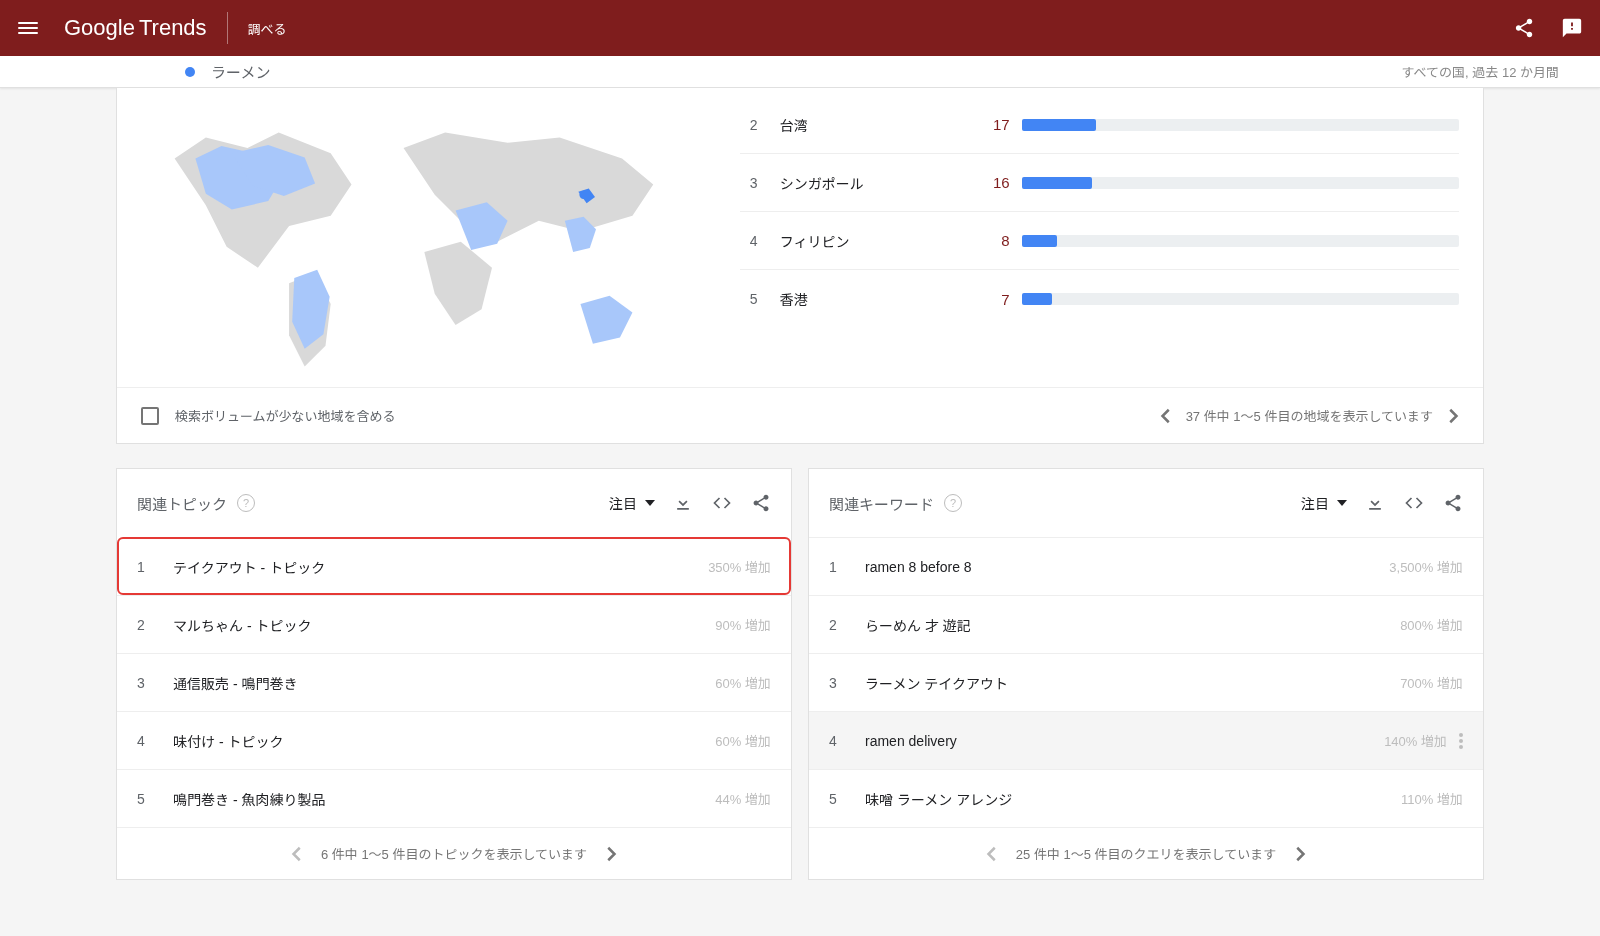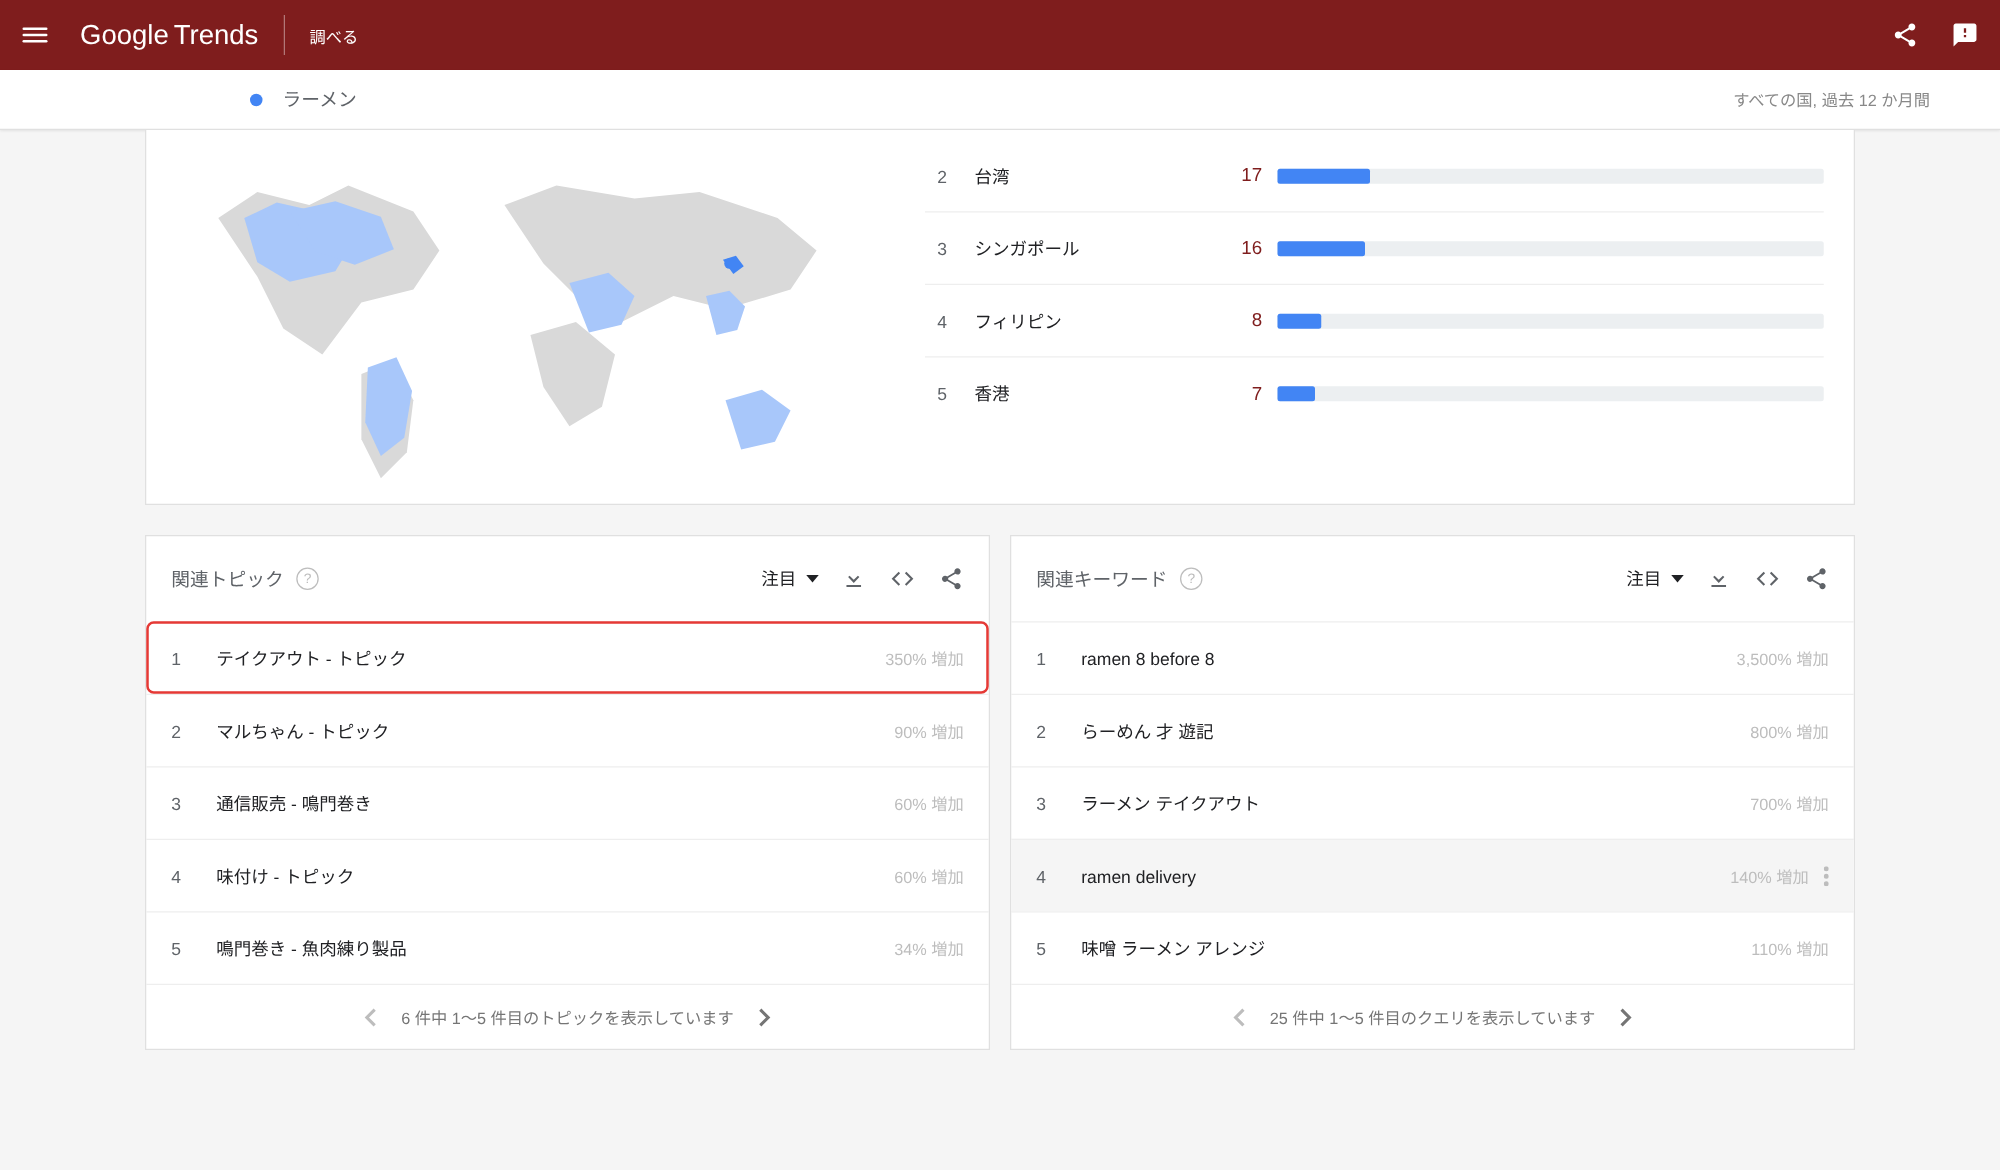--- a/index.html
+++ b/index.html
@@ -9,21 +9,21 @@
   .menu-icon { width: 24px; height: 24px; display:flex; flex-direction:column; justify-content:space-around; padding:4px 2px; cursor:pointer;}
   .menu-icon span{height:2px;background:#fff;border-radius:1px;}
   .logo { margin-left: 24px; font-size: 22px; font-weight: 400; display:flex; align-items:baseline; gap:4px;}
   .logo .g{font-weight:500;}
   .header-divider{width:1px;height:32px;background:rgba(255,255,255,0.4);margin:0 20px;}
   .page-title{font-size:13px;}
   .header-spacer{flex:1;}
   .header-right{display:flex;align-items:center;gap:24px;}
   .icon-btn{width:24px;height:24px;display:flex;align-items:center;justify-content:center;cursor:pointer;}
   
-  .subheader{background:#fff;height:48px;border-bottom:1px solid #e0e0e0;display:flex;align-items:center;padding:0 40px;box-shadow:0 1px 2px rgba(0,0,0,0.08);}
+  .subheader{background:#fff;height:32px;border-bottom:1px solid #e0e0e0;display:flex;align-items:center;padding:0 25px;box-shadow:0 1px 2px rgba(0,0,0,0.08);}
   .term-wrap{display:flex;align-items:center;margin-left:160px;}
   .term-dot{width:10px;height:10px;border-radius:50%;background:#4285f4;margin-right:16px;}
   .term-text{font-size:15px;color:#5f6368;}
   .sub-spacer{flex:1;}
   .scope-text{font-size:13px;color:#888;margin-right:16px;}
   
   .container{max-width:1400px;margin:0 auto;padding:0 16px;}
   
   .map-card{background:#fff;margin-top:0;border:1px solid #e0e0e0;border-top:none;display:flex;flex-direction:column;}
   .map-body{display:flex;min-height:230px;}
@@ -163,20 +163,38 @@
           <div class="region-row">
             <div class="region-rank">5</div>
     <div class="region-name">香港</div>
     <div class="region-val">7</div>
     <div class="region-bar">
               <div class="region-bar-fill" style="width:7%"></div>
             </div>
           </div>
         </div>
     </div>
+    <div class="map-footer">
+      <div class="checkbox"></div>
+      <div class="checkbox-label">検索ボリュームが少ない地域を含める</div>
+      <div class="map-footer-spacer"></div>
+      <div class="pager">
+        <div class="chevron">
+            <svg width="10" height="16" viewBox="0 0 8 12" fill="none">
+              <path d="M7 1 L2 6 L7 11" stroke="#757575" stroke-width="2"></path>
+            </svg>
+          </div>
+        <span>37 件中 1〜5 件目の地域を表示しています</span>
+        <div class="chevron">
+            <svg width="10" height="16" viewBox="0 0 8 12" fill="none">
+              <path d="M1 1 L6 6 L1 11" stroke="#757575" stroke-width="2"></path>
+            </svg>
+          </div>
+      </div>
+    </div>
   </div>
 
   <div class="cards-row">
 
     <div class="card">
       <div class="card-header">
         <span class="card-title">関連トピック</span>
         <span class="help-icon">?</span>
         <div class="card-header-spacer"></div>
         <div class="card-actions">
@@ -218,21 +236,21 @@
       <div class="list-value">60% 増加</div>
           </div>
           <div class="list-row">
             <div class="list-rank">4</div>
       <div class="list-label">味付け - トピック</div>
       <div class="list-value">60% 増加</div>
           </div>
           <div class="list-row">
             <div class="list-rank">5</div>
       <div class="list-label">鳴門巻き - 魚肉練り製品</div>
-      <div class="list-value">34% 増加</div>
+      <div class="list-value">44% 増加</div>
           </div>
         </div>
       <div class="card-footer">
         <div class="chevron">
             <svg width="10" height="16" viewBox="0 0 8 12" fill="none">
               <path d="M7 1 L2 6 L7 11" stroke="#bdbdbd" stroke-width="2"></path>
             </svg>
           </div>
         <span>6 件中 1〜5 件目のトピックを表示しています</span>
         <div class="chevron">

